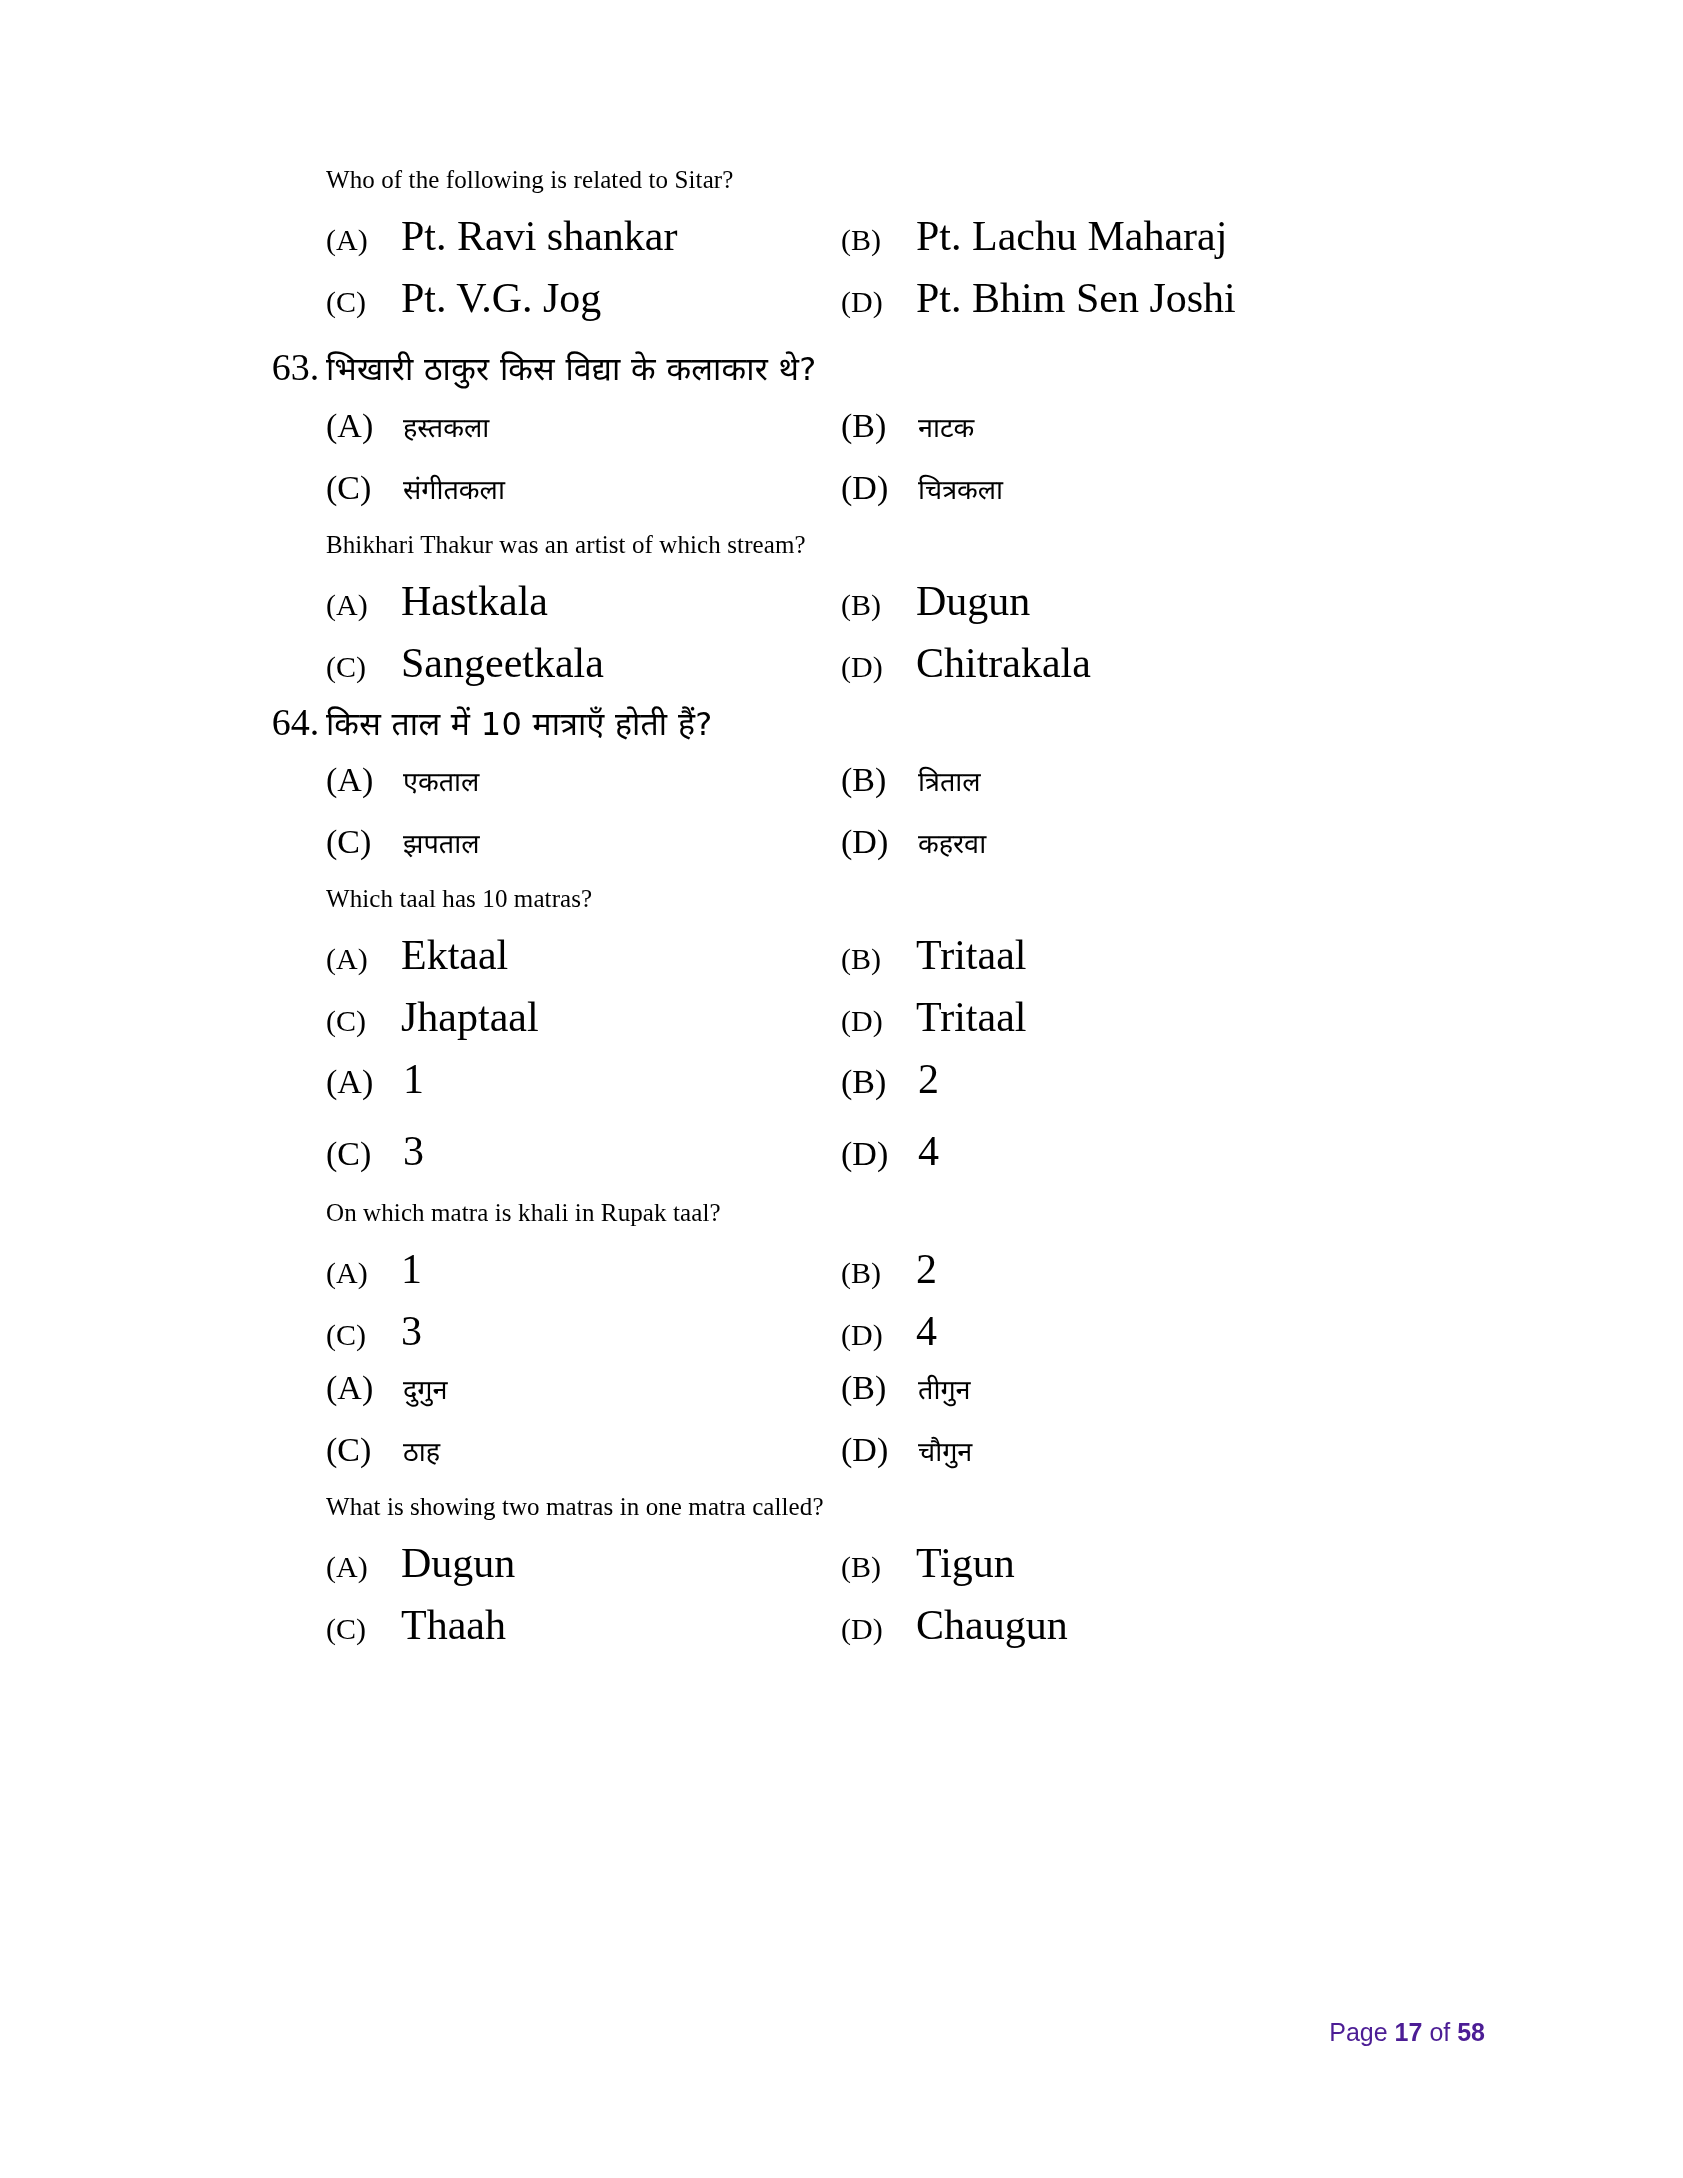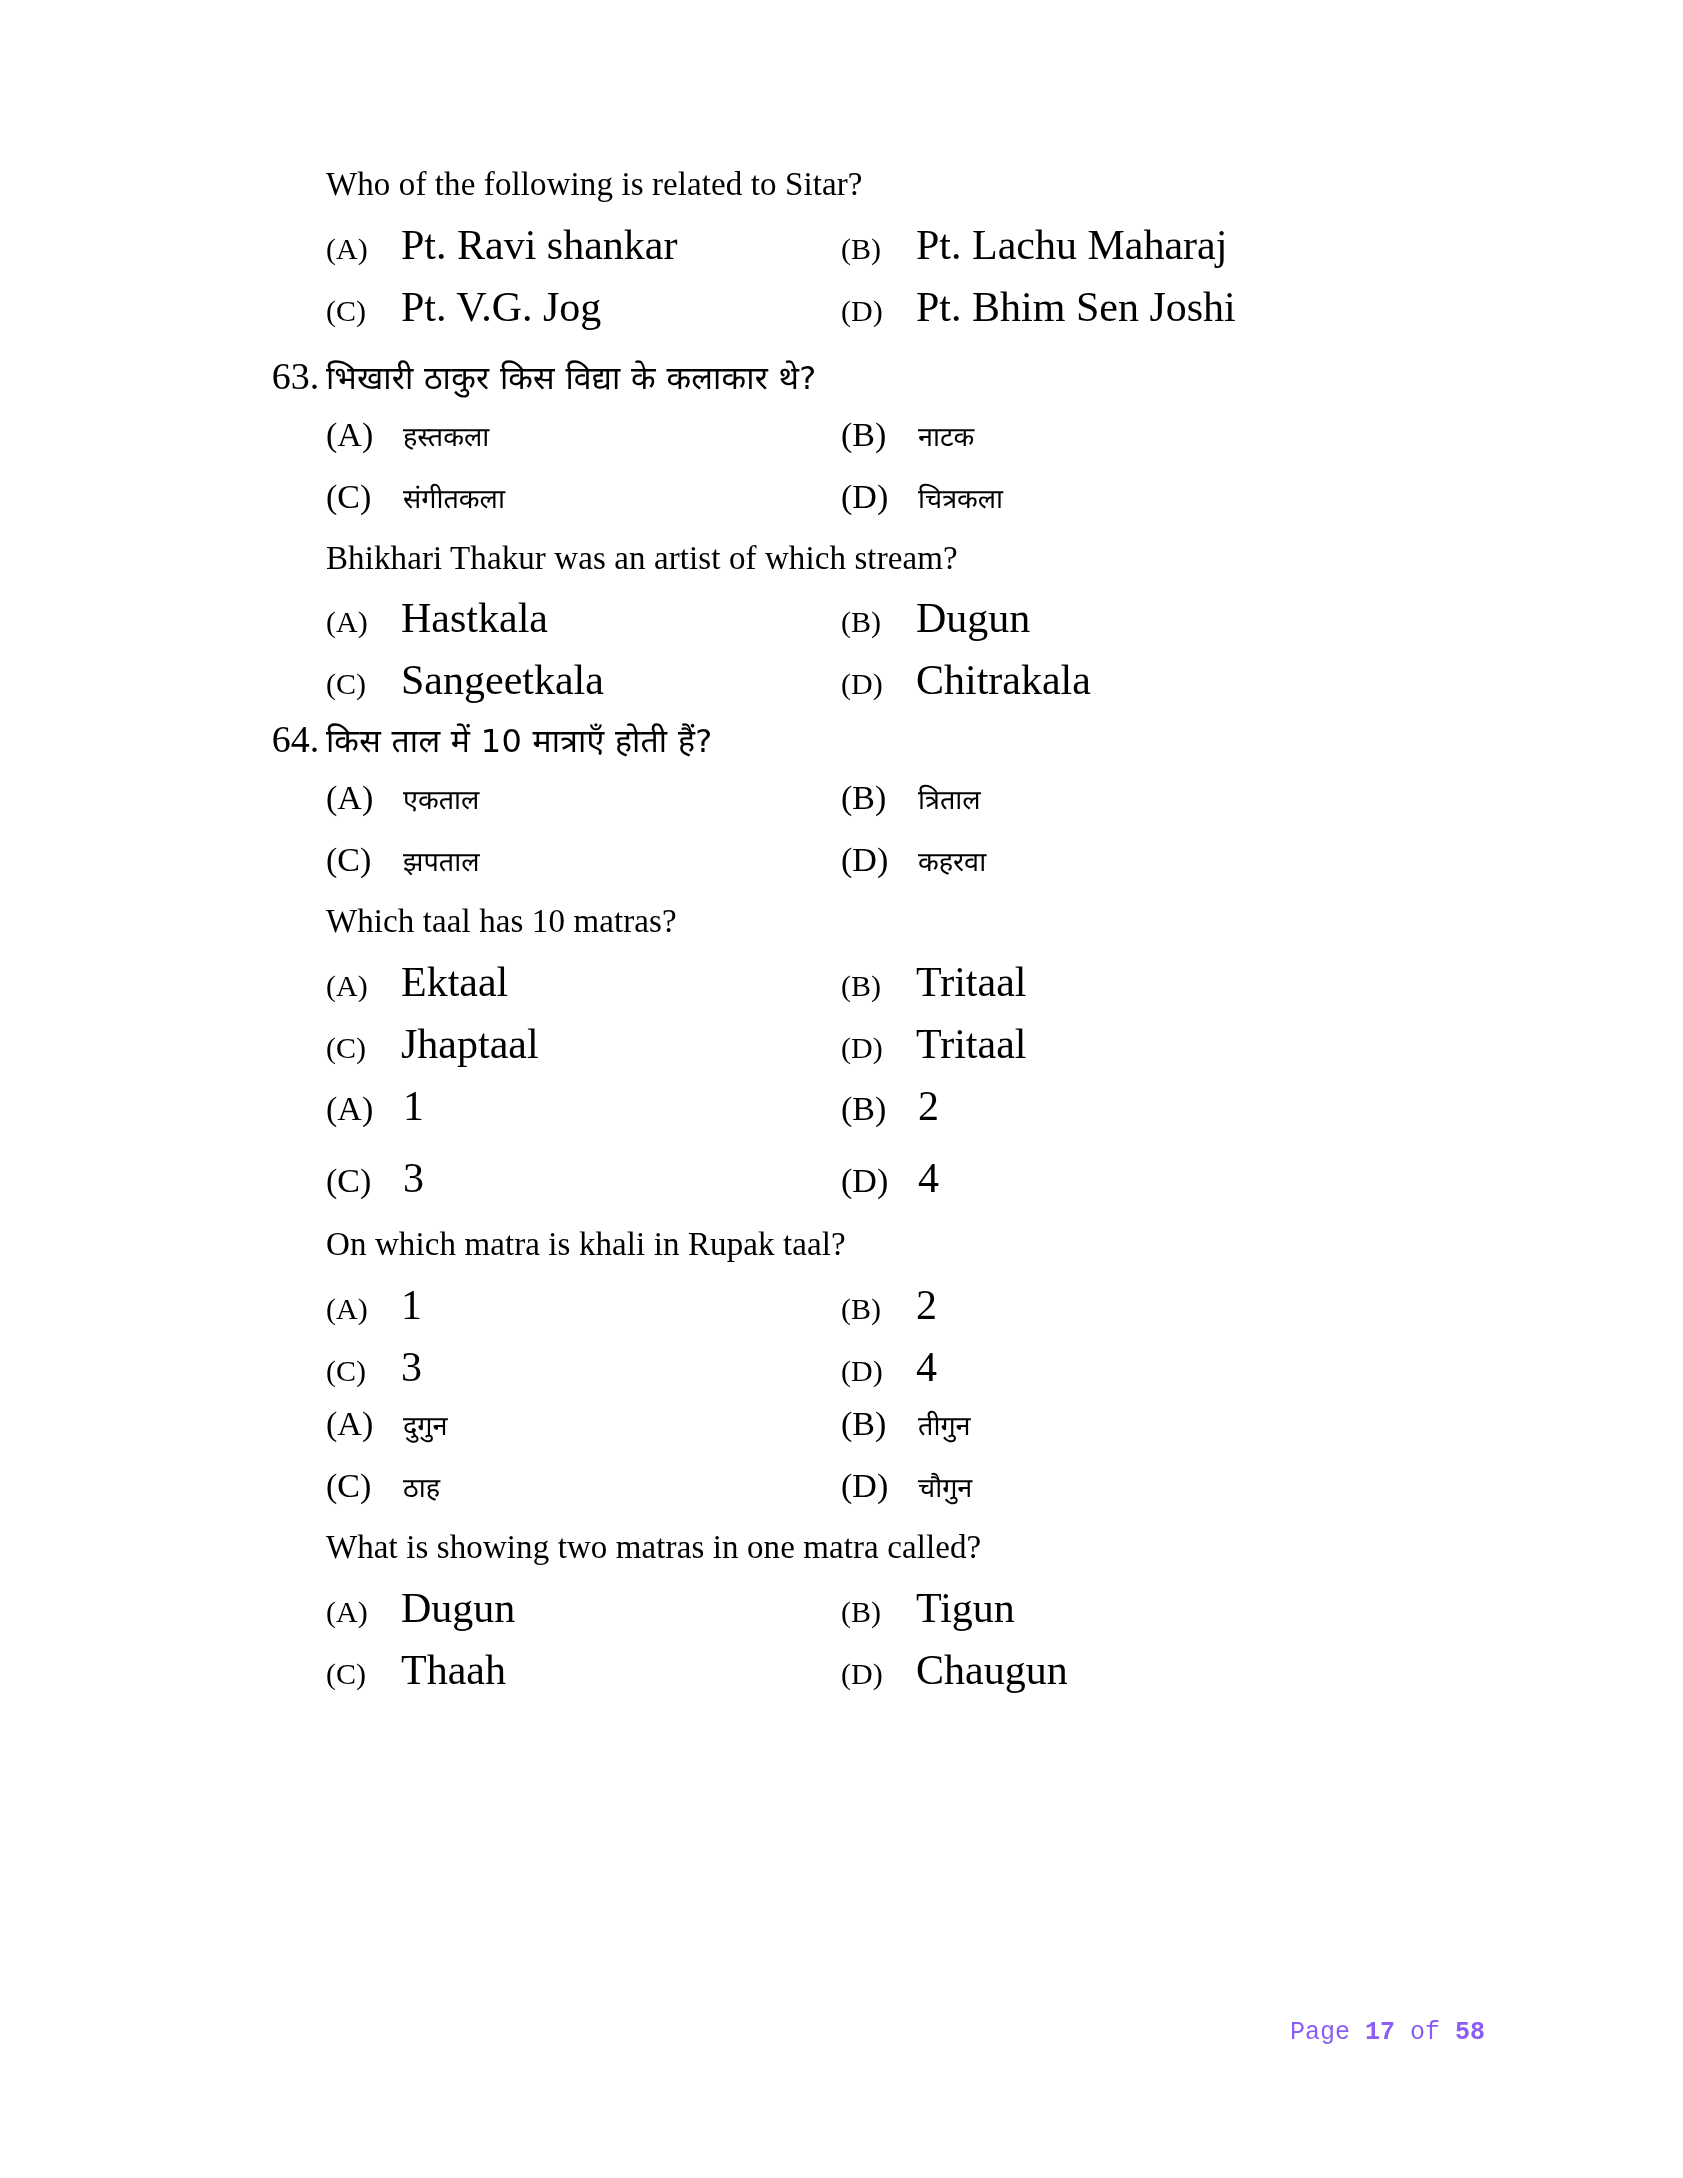--- a/index.html
+++ b/index.html
@@ -49,21 +49,21 @@
   .qnum {
     display: inline-block;
     width: 61px;
     flex: 0 0 61px;
     text-align: center;
     font-size: 38px;
   }
 
   .qtext-en {
     font-family: "Liberation Serif", "DejaVu Serif", serif;
-    font-size: 33px;
+    font-size: 25px;
     letter-spacing: 0.1px;
   }
   .qtext-hi {
     font-family: "DejaVu Sans", "Liberation Sans", sans-serif;
     font-size: 32px;
     letter-spacing: 0.3px;
   }
 
   
   .sub-q {
@@ -111,23 +111,23 @@
   .gap-sm  { height: 10px; }
 
   .hi-row { margin-bottom: 24px; }
   .en-row { margin-bottom: 14px; }
 
   
   .footer {
     position: absolute;
     right: 198px;
     bottom: 131px;
-    font-family: Liberation Mono, monospace;
+    font-family: Liberation Sans, sans-serif;
     font-size: 25px;
-    color: #8b5cf6;
+    color: #4c1d95;
     white-space: nowrap;
   }
   .footer b { font-weight: 700; }
   .footer span.lbl { font-weight: 400; }
 </style>
 </head>
 <body>
 
 <div class="page">
   <div class="content">

